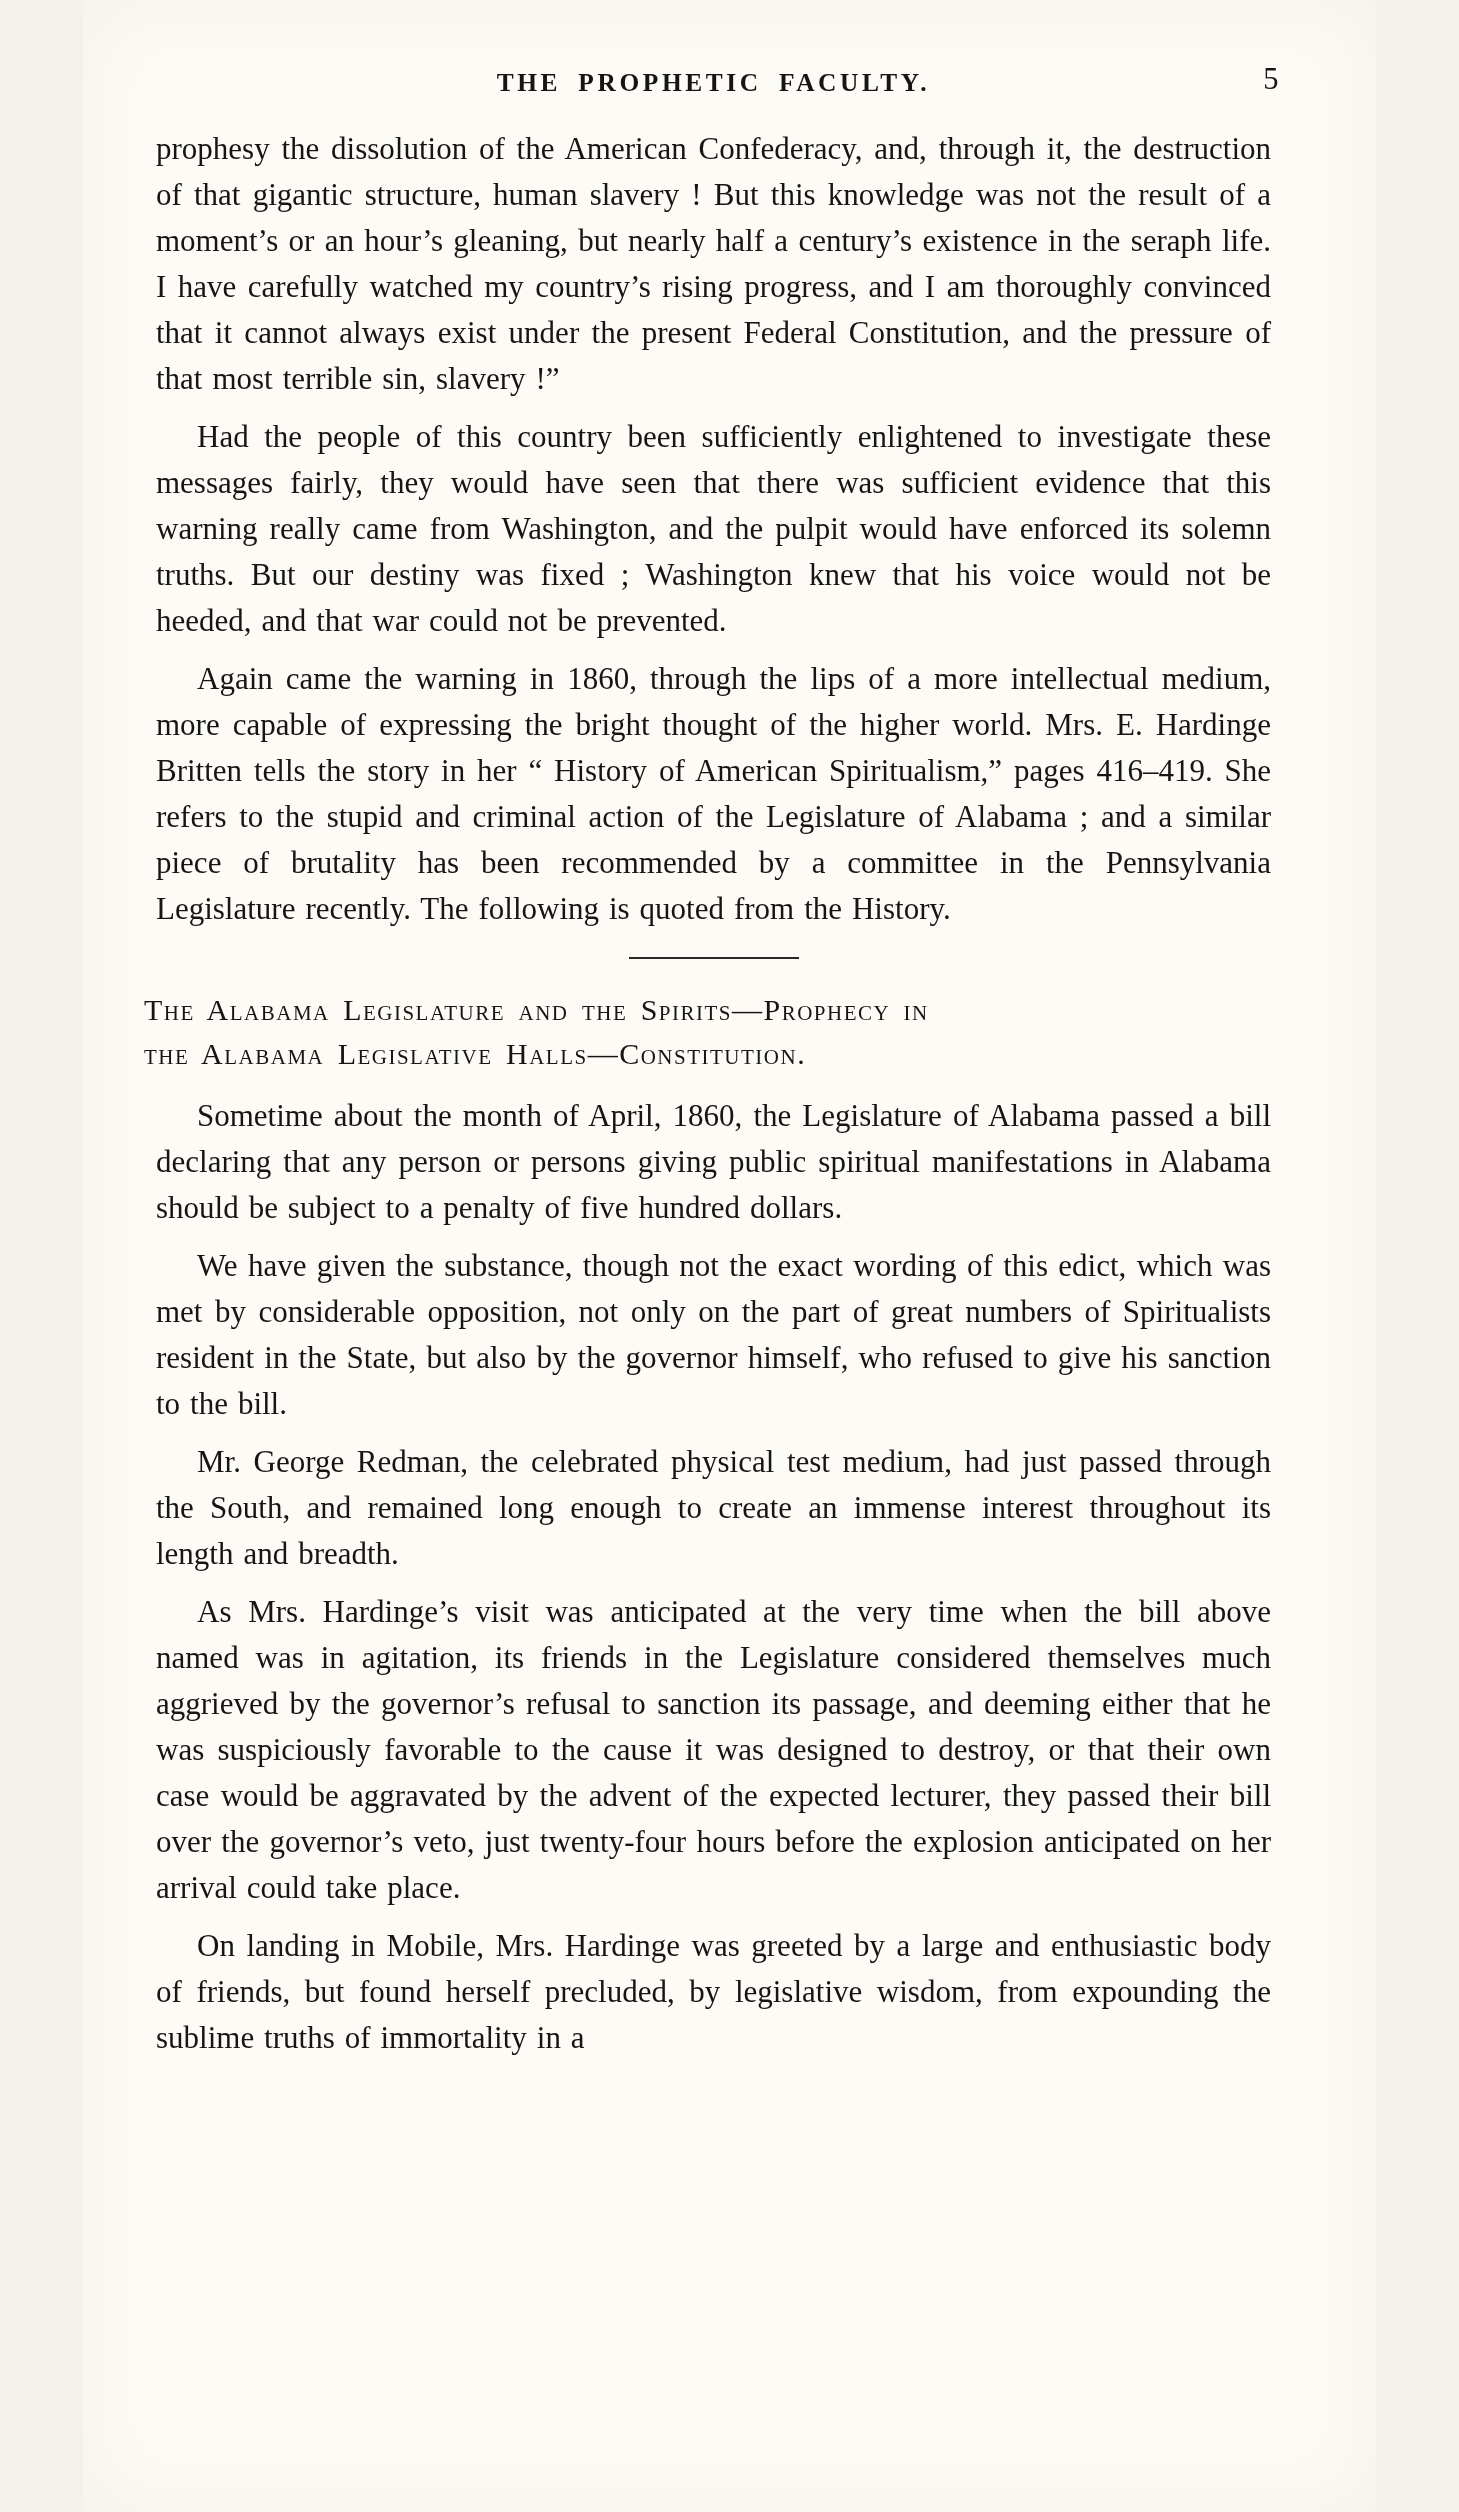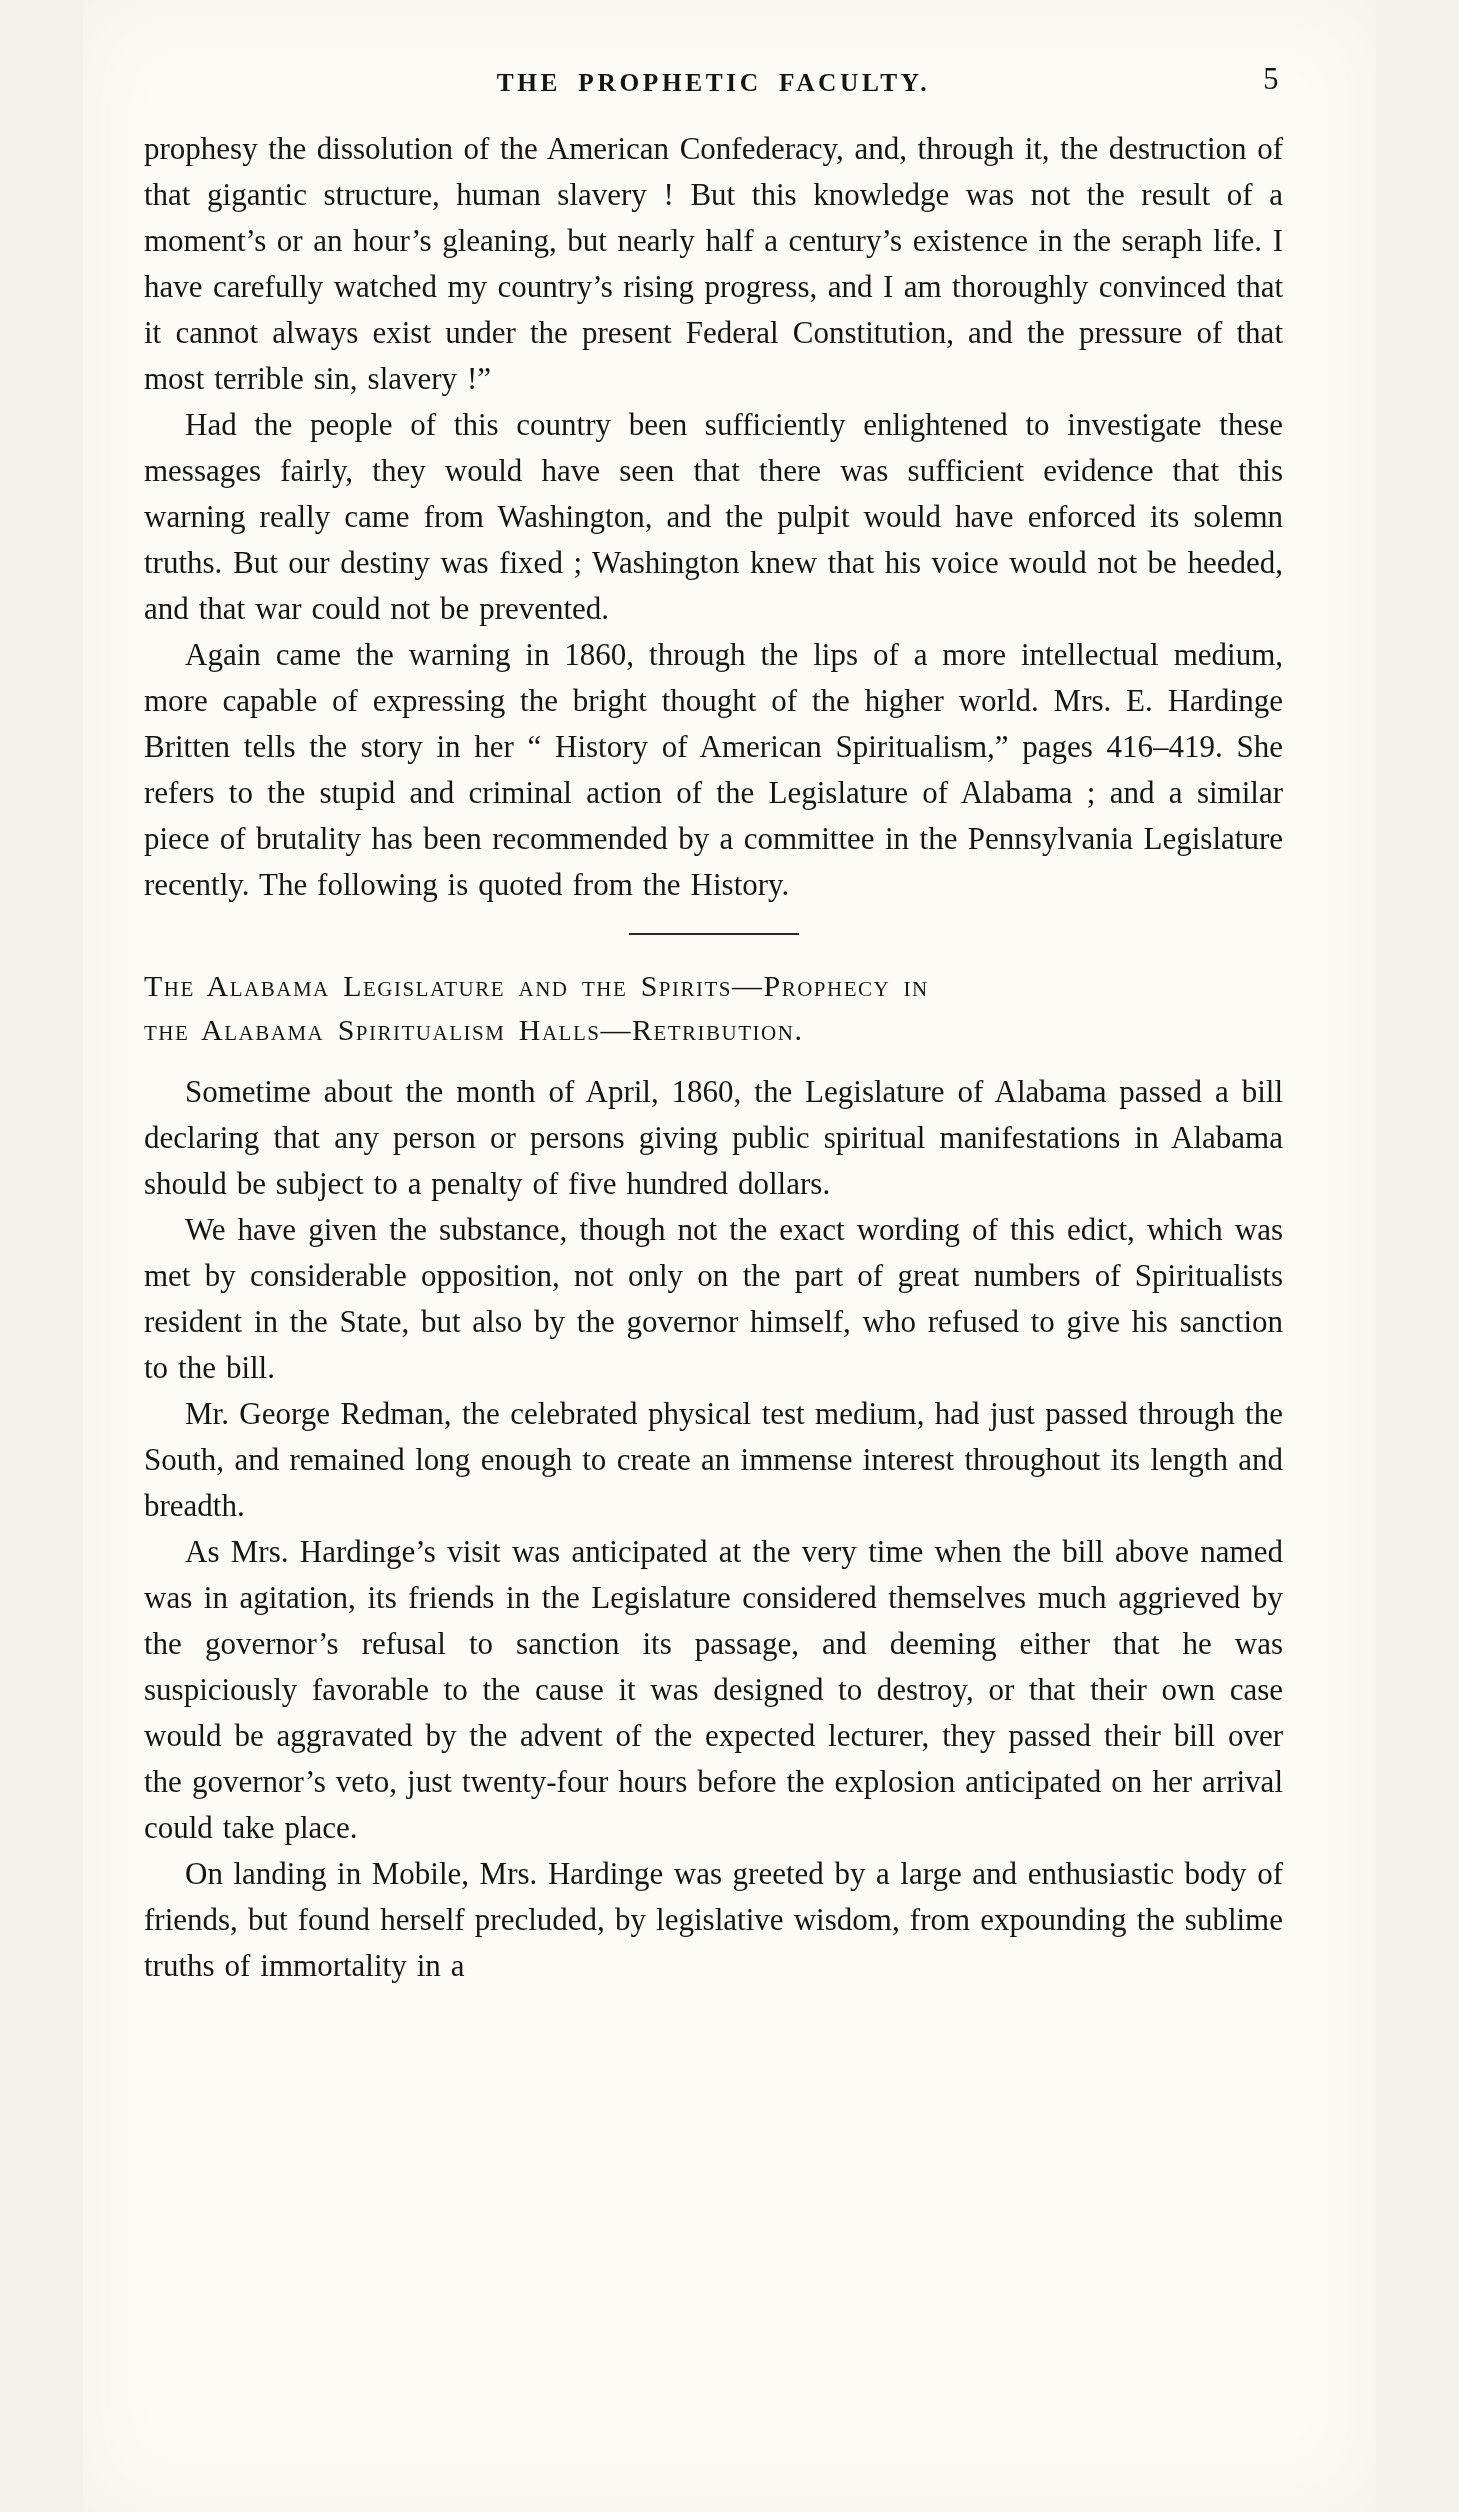--- a/index.html
+++ b/index.html
@@ -39,21 +39,21 @@
     font-size: 30.5px;
     font-weight: 400;
   }
   .text-block {
     text-align: justify;
     font-size: 31px;
     line-height: 46px;
     word-spacing: 2.2px;
   }
   .para {
-    margin: 0;
+    margin: 12px;
     text-indent: 41px;
   }
   .para.no-indent {
     text-indent: 0;
   }
   .section-rule {
     border: none;
     border-top: 2.2px solid #2a2824;
     width: 170px;
     margin: 25px auto 29px auto;
@@ -84,21 +84,21 @@
     <p class="para no-indent">prophesy the dissolution of the American Confederacy, and, through it, the destruction of that gigantic structure, human slavery !  But this knowledge was not the result of a moment’s or an hour’s gleaning, but nearly half a century’s existence in the seraph life.  I have carefully watched my country’s rising progress, and I am thoroughly convinced that it cannot always exist under the present Federal Constitution, and the pressure of that most terrible sin, slavery !”</p>
 
     <p class="para">Had the people of this country been sufficiently enlightened to investigate these messages fairly, they would have seen that there was sufficient evidence that this warning really came from Washington, and the pulpit would have enforced its solemn truths.  But our destiny was fixed ; Washington knew that his voice would not be heeded, and that war could not be prevented.</p>
 
     <p class="para">Again came the warning in 1860, through the lips of a more intellectual medium, more capable of expressing the bright thought of the higher world.  Mrs. E. Hardinge Britten tells the story in her “ History of American Spiritualism,” pages 416–419.  She refers to the stupid and criminal action of the Legislature of Alabama ; and a similar piece of brutality has been recommended by a committee in the Pennsylvania Legislature recently.  The following is quoted from the History.</p>
 
     <hr class="section-rule">
 
     <h2 class="section-heading">
       <span>The Alabama Legislature and the Spirits—Prophecy in</span><br>
-      <span>the Alabama Spiritualism Halls—Retribution.</span>
+      <span>the Alabama Legislative Halls—Constitution.</span>
     </h2>
 
     <p class="para">Sometime about the month of April, 1860, the Legislature of Alabama passed a bill declaring that any person or persons giving public spiritual manifestations in Alabama should be subject to a penalty of five hundred dollars.</p>
 
     <p class="para">We have given the substance, though not the exact wording of this edict, which was met by considerable opposition, not only on the part of great numbers of Spiritualists resident in the State, but also by the governor himself, who refused to give his sanction to the bill.</p>
 
     <p class="para">Mr. George Redman, the celebrated physical test medium, had just passed through the South, and remained long enough to create an immense interest throughout its length and breadth.</p>
 
 
     <p class="para">As Mrs. Hardinge’s visit was anticipated at the very time when the bill above named was in agitation, its friends in the Legislature considered themselves much aggrieved by the governor’s refusal to sanction its passage, and deeming either that he was suspiciously favorable to the cause it was designed to destroy, or that their own case would be aggravated by the advent of the expected lecturer, they passed their bill over the governor’s veto, just twenty-four hours before the explosion anticipated on her arrival could take place.</p>

